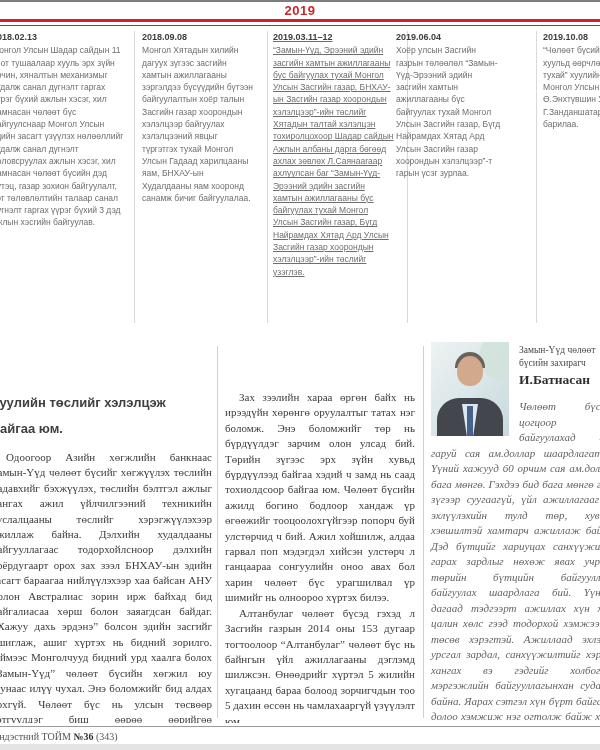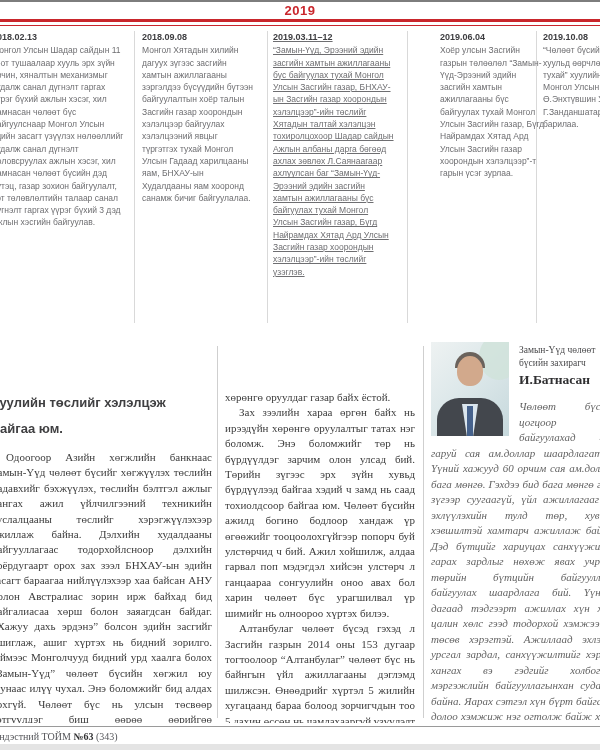--- a/index.html
+++ b/index.html
@@ -14,21 +14,21 @@
   .rule-thin{left:0;top:25px;width:660px;height:1px;}
 
   
   .timeline{left:0;top:31px;width:660px;height:300px;}
   .tl-col{position:absolute;top:0;color:#6e6e71;font-size:8.5px;line-height:12.3px;}
   .tl-date{font-weight:bold;color:#3d3d40;font-size:9px;margin-bottom:1px;}
   .tl-div{position:absolute;top:0;height:292px;width:1px;background:#d9d9d9;}
   .c1{left:0;width:132px;}
   .c2{left:150px;width:113px;}
   .c3{left:281px;width:122px;text-decoration:underline;}
-  .c4{left:448px;width:106px;}
+  .c4{left:404px;width:106px;}
   .c5{left:551px;width:112px;}
 
   
   .body-sec{left:0;top:340px;width:660px;height:383px;overflow:hidden;}
   .col{position:absolute;top:0;color:#3c3c3c;font-family:"Liberation Serif",serif;
        font-size:11px;line-height:15.4px;text-align:justify;}
   .col-left{left:0;width:220px;padding-top:50px;}
   .col-mid{left:233px;width:190px;padding-top:50px;}
   .col-right{left:439px;width:185px;padding-top:2px;}
   .v-div{position:absolute;top:6px;height:372px;width:1px;background:#cfcfcf;}
@@ -101,21 +101,20 @@
   <div class="abs body-sec">
     <div class="v-div" style="left:225px"></div>
     <div class="v-div" style="left:431px"></div>
 
     <div class="col col-left">
       <p class="lead">хуулийн төслийг хэлэлцэж байгаа юм.</p>
       <p class="para indent">Одоогоор Азийн хөгжлийн банкнаас Замын-Үүд чөлөөт бүсийг хөгжүүлэх төслийн чадавхийг бэхжүүлэх, төслийн бэлтгэл ажлыг хангах ажил үйлчилгээний техникийн туслалцааны төслийг хэрэгжүүлэхээр ажиллаж байна. Дэлхийн худалдааны байгууллагаас тодорхойлсноор дэлхийн хоёрдугаарт орох зах зээл БНХАУ-ын эдийн засагт бараагаа нийлүүлэхээр хаа байсан АНУ болон Австралиас зорин ирж байхад бид байгалиасаа хөрш болон заяагдсан байдаг. “Хажуу дахь эрдэнэ” болсон эдийн засгийг ашиглаж, ашиг хүртэх нь бидний зорилго. Иймээс Монголчууд бидний урд хаалга болох “Замын-Үүд” чөлөөт бүсийн хөгжил юу юунаас илүү чухал. Энэ боломжийг бид алдах эрхгүй. Чөлөөт бүс нь улсын төсвөөр тэтгүүлдэг биш өөрөө өөрийгөө санхүүжүүлээд зогсохгүй төсөвт</p>
     </div>
 
     <div class="col col-mid">
-      <p class="para">хөрөнгө оруулдаг газар байх ёстой.</p>
       <p class="para indent">Зах зээлийн хараа өргөн байх нь ирээдүйн хөрөнгө оруулалтыг татах нэг боломж. Энэ боломжийг төр нь бүрдүүлдэг зарчим олон улсад бий. Төрийн зүгээс эрх зүйн хувьд бүрдүүлээд байгаа хэдий ч замд нь саад тохиолдсоор байгаа юм. Чөлөөт бүсийн ажилд богино бодлоор хандаж үр өгөөжийг тооцоолохгүйгээр попорч буй улстөрчид ч бий. Ажил хойшилж, алдаа гарвал поп мэдэгдэл хийсэн улстөрч л ганцаараа сонгуулийн оноо авах бол харин чөлөөт бүс урагшилвал үр шимийг нь олноороо хүртэх билээ.</p>
       <p class="para indent">Алтанбулаг чөлөөт бүсэд гэхэд л Засгийн газрын 2014 оны 153 дугаар тогтоолоор “Алтанбулаг” чөлөөт бүс нь байнгын үйл ажиллагааны дэглэмд шилжсэн. Өнөөдрийг хүртэл 5 жилийн хугацаанд бараа болоод зорчигчдын тоо 5 дахин өссөн нь чамлахааргүй үзүүлэлт юм.</p>
     </div>
 
     <div class="col col-right">
       <div class="photo">
         <div class="ph-blob"></div>
         <div class="ph-hair"></div>
         <div class="ph-head"></div>
         <div class="ph-suit"></div>
@@ -127,18 +126,18 @@
         <span>бүсийн захирагч</span>
       </div>
       <div class="cap-name">И.Батнасан</div>
       <p class="quote">Чөлөөт бүсийг цогцоор нь байгуулахад 400 гаруй сая ам.доллар шаардлагатай. Үүний хажууд 60 орчим сая ам.доллар бага мөнгө. Гэхдээ бид бага мөнгө гэж зүгээр суугаагүй, үйл ажиллагааг нь эхлүүлэхийн тулд төр, хувийн хэвшилтэй хамтарч ажиллаж байна. Дэд бүтцийг хариуцах санхүүжилт, гарах зардлыг нөхөж явах учраас төрийн бүтцийн байгууллага байгуулах шаардлага бий. Үүнийг дагаад тэдгээрт ажиллах хүн хүч, цалин хөлс гээд тодорхой хэмжээний төсөв хэрэгтэй. Ажиллаад эхлэхэд урсгал зардал, санхүүжилтийг хэрхэн хангах вэ гэдгийг холбогдох мэргэжлийн байгууллагынхан судалж байна. Яарах сэтгэл хүн бүрт байгаа ч долоо хэмжиж нэг огтолж байж хийх хэрэгтэй. Аливаа тооцоолол, төлөвлөлтийг буруу гаргачихвал ажлаа үгүйсгэсэн болно.</p>
     </div>
   </div>
 
   <div class="abs footer-line"></div>
   <div class="abs footer">
     <span>Үндэстний ТОЙМ</span>
-    <b>№63</b>
+    <b>№36</b>
     <span>(343)</span>
   </div>
   <div class="abs bottom-strip"></div>
 
 </div>
 
 </body></html>

